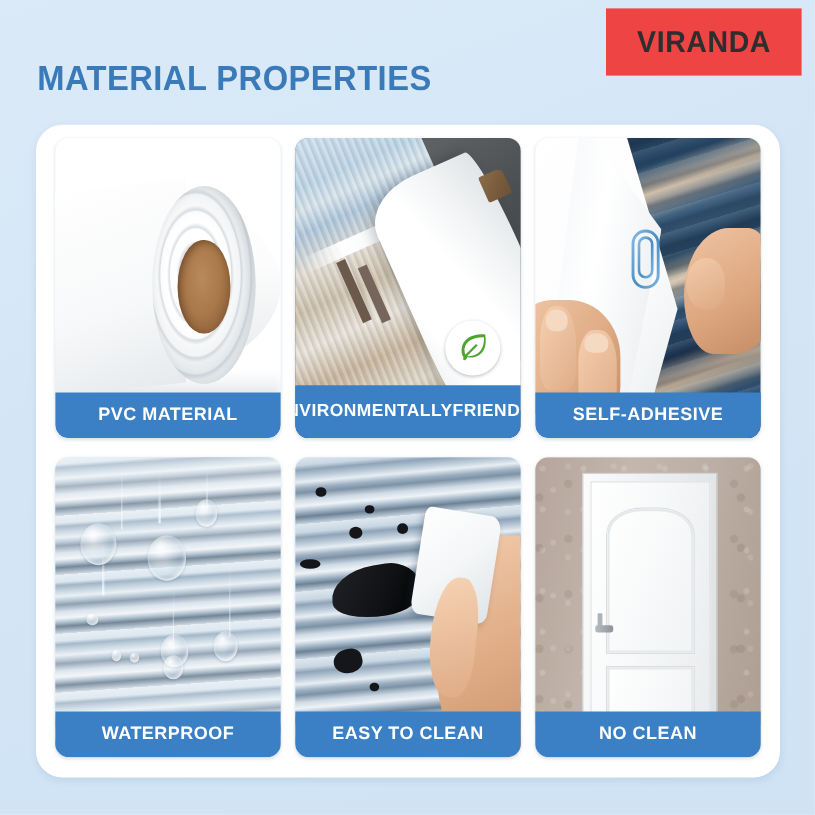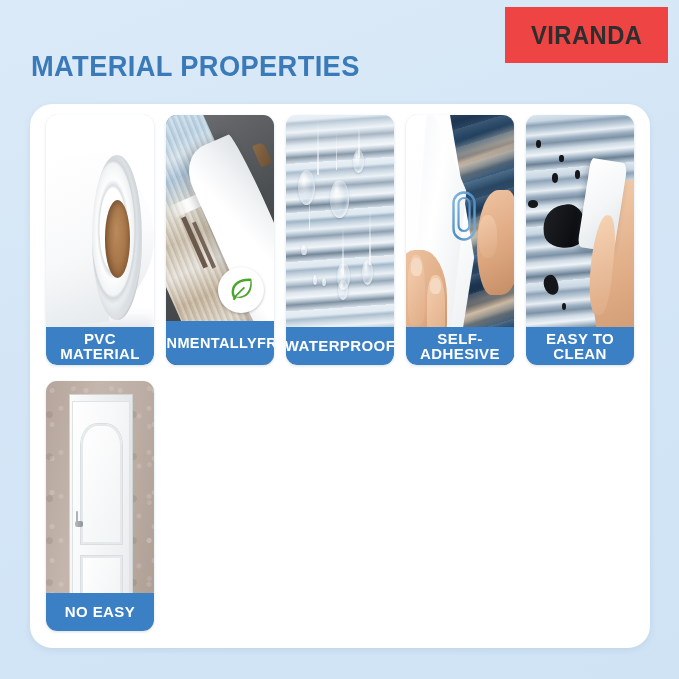--- a/index.html
+++ b/index.html
@@ -71,21 +71,21 @@
     box-shadow: 0 2px 6px rgba(120,150,180,0.18);
   }
 
   .grid {
     position: absolute;
     left: 16px;
     top: 11px;
     width: 588px;
     height: 516px;
     display: grid;
-    grid-template-columns: repeat(5, 1fr);
+    grid-template-columns: repeat(3, 1fr);
     grid-template-rows: repeat(2, 1fr);
     column-gap: 12px;
     row-gap: 16px;
   }
 
   
   .card {
     position: relative;
     border-radius: 11px;
     overflow: hidden;
@@ -521,42 +521,20 @@
                      c-.6 1-1.4 2.3-2.2 4l2.2 1c.6-1.2 1.2-2.2 1.7-3
                      1.5.5 3.2.7 5 .4C25.6 22.8 29 14.6 27 4z" fill="#4ea52e"></path>
           </svg>
         </div>
       </div>
       <div class="card-label two-line">
           <span>ENVIRONMENTALLY</span>
           <br>
           <span>FRIENDLY</span>
         </div>
-    </div>
-
-    <div class="card">
-      <div class="card-media m-wp">
-        <div class="wp-sheen"></div>
-        <div class="streak" style="left:29%; top:2%;  height:22%;"></div>
-        <div class="streak" style="left:46%; top:6%;  height:16%;"></div>
-        <div class="streak" style="left:67%; top:3%;  height:14%;"></div>
-        <div class="streak" style="left:21%; top:28%; height:18%;"></div>
-        <div class="streak" style="left:52%; top:44%; height:20%;"></div>
-        <div class="streak" style="left:77%; top:36%; height:24%;"></div>
-        <div class="drop" style="left:11%; top:22%; width:16%; height:14%;"></div>
-        <div class="drop" style="left:41%; top:26%; width:17%; height:15%;"></div>
-        <div class="drop" style="left:62%; top:14%; width:10%; height:9%;"></div>
-        <div class="drop" style="left:47%; top:59%; width:12%; height:11%;"></div>
-        <div class="drop" style="left:70%; top:58%; width:11%; height:10%;"></div>
-        <div class="drop" style="left:48%; top:66%; width:9%;  height:8%;"></div>
-        <div class="drop" style="left:14%; top:52%; width:5%;  height:4%;"></div>
-        <div class="drop" style="left:25%; top:64%; width:4%;  height:4%;"></div>
-        <div class="drop" style="left:33%; top:65%; width:4%;  height:3.5%;"></div>
-      </div>
-      <div class="card-label">WATERPROOF</div>
     </div>
 
     <div class="card">
       <div class="card-media m-adh">
         <div class="adh-marble"></div>
         <div class="adh-backing"></div>
         <div class="adh-fold"></div>
         <svg class="clip-icon" viewBox="0 0 26 52">
           <defs>
             <linearGradient id="clipg" x1="0" y1="0" x2="1" y2="1">
@@ -575,20 +553,42 @@
           <div class="adh-nail" style="left:18%;top:4%;width:60%;height:26%;"></div>
         </div>
         <div class="adh-fing adh-f2">
           <div class="adh-nail" style="left:18%;top:4%;width:60%;height:26%;"></div>
         </div>
       </div>
       <div class="card-label">SELF-ADHESIVE</div>
     </div>
 
     <div class="card">
+      <div class="card-media m-wp">
+        <div class="wp-sheen"></div>
+        <div class="streak" style="left:29%; top:2%;  height:22%;"></div>
+        <div class="streak" style="left:46%; top:6%;  height:16%;"></div>
+        <div class="streak" style="left:67%; top:3%;  height:14%;"></div>
+        <div class="streak" style="left:21%; top:28%; height:18%;"></div>
+        <div class="streak" style="left:52%; top:44%; height:20%;"></div>
+        <div class="streak" style="left:77%; top:36%; height:24%;"></div>
+        <div class="drop" style="left:11%; top:22%; width:16%; height:14%;"></div>
+        <div class="drop" style="left:41%; top:26%; width:17%; height:15%;"></div>
+        <div class="drop" style="left:62%; top:14%; width:10%; height:9%;"></div>
+        <div class="drop" style="left:47%; top:59%; width:12%; height:11%;"></div>
+        <div class="drop" style="left:70%; top:58%; width:11%; height:10%;"></div>
+        <div class="drop" style="left:48%; top:66%; width:9%;  height:8%;"></div>
+        <div class="drop" style="left:14%; top:52%; width:5%;  height:4%;"></div>
+        <div class="drop" style="left:25%; top:64%; width:4%;  height:4%;"></div>
+        <div class="drop" style="left:33%; top:65%; width:4%;  height:3.5%;"></div>
+      </div>
+      <div class="card-label">WATERPROOF</div>
+    </div>
+
+    <div class="card">
       <div class="card-media m-clean">
         <div class="stain-big"></div>
         <div class="stain-mid"></div>
         <div class="stain" style="left:9%;  top:10%; width:5%; height:3%;"></div>
         <div class="stain" style="left:31%; top:16%; width:4%; height:2.6%;"></div>
         <div class="stain" style="left:24%; top:23%; width:6%; height:4%;"></div>
         <div class="stain" style="left:45%; top:22%; width:5%; height:3.4%;"></div>
         <div class="stain" style="left:33%; top:75%; width:4%; height:2.8%;"></div>
         <div class="stain" style="left:2%;  top:34%; width:9%; height:3%;"></div>
         <div class="clean-hand"></div>
@@ -603,17 +603,17 @@
         <div class="door-wall-tex"></div>
         <div class="door-skirt-l"></div>
         <div class="door-skirt-r"></div>
         <div class="door-frame"></div>
         <div class="door-leaf"></div>
         <div class="door-panel door-panel-top"></div>
         <div class="door-panel door-panel-bot"></div>
         <div class="door-lock"></div>
         <div class="door-handle"></div>
       </div>
-      <div class="card-label">NO EASY</div>
+      <div class="card-label">NO CLEAN</div>
     </div>
 
   </div>
 </div>
 
 </body></html>

